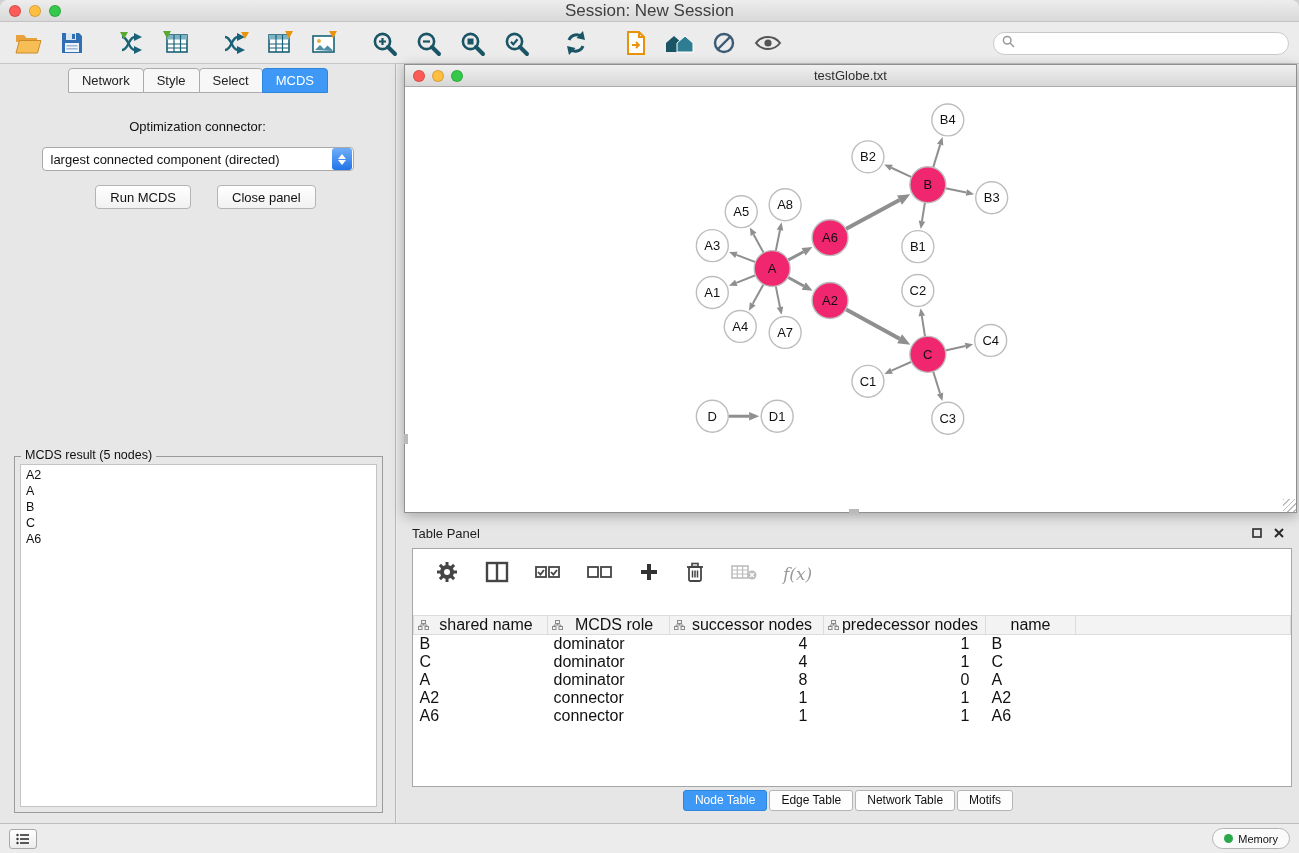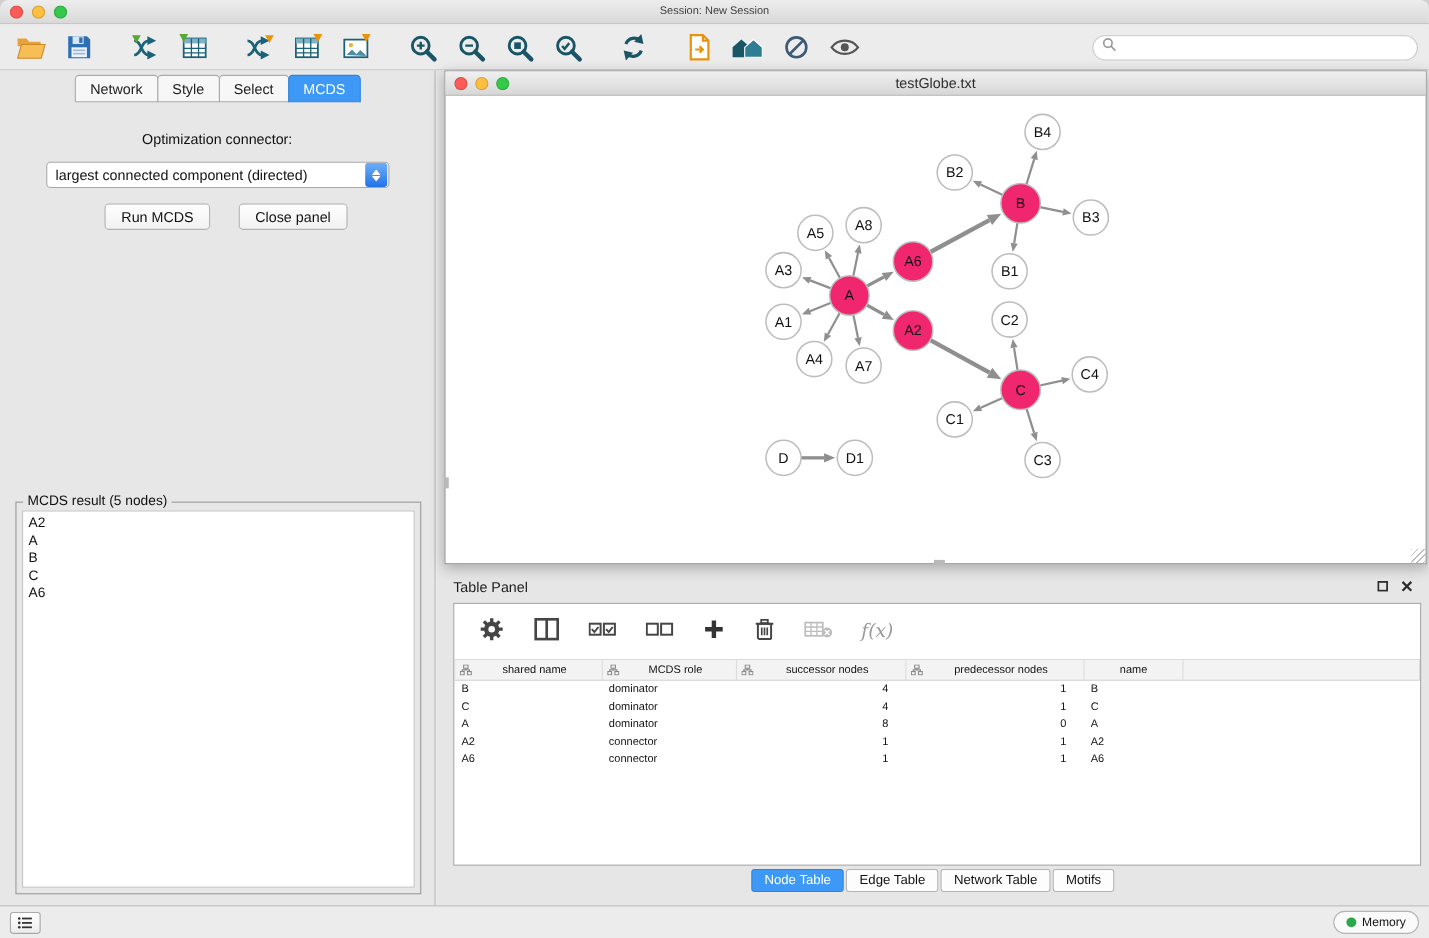--- a/index.html
+++ b/index.html
@@ -6,21 +6,21 @@
   html,body { background:#d0d0d0; }
   body { font-family:"Liberation Sans", sans-serif; }
   .app { position:relative; width:1299px; height:853px; background:#ECECEC; overflow:hidden; border-radius:8px 8px 0 0; }
 
   
   .titlebar { position:absolute; top:0; left:0; right:0; height:22px;
     background:linear-gradient(#EDEDED,#D9D9D9); border-bottom:1px solid #C3C3C3; border-radius:8px 8px 0 0; }
   .lights { position:absolute; left:9px; top:5px; display:flex; gap:8px; }
   .light { width:12px; height:12px; border-radius:50%; border:1px solid rgba(0,0,0,.15); }
   .light.red{background:#FC5B57;} .light.yellow{background:#FDBE41;} .light.green{background:#35C84A;}
-  .tb-title { text-align:center; line-height:22px; font-size:10px; color:#3f3f3f; }
+  .tb-title { text-align:center; line-height:22px; font-size:17px; color:#3f3f3f; }
 
   
   .toolbar { position:absolute; top:23px; left:0; right:0; height:41px; background:#ECECEC;
     border-bottom:1px solid #C6C6C6; display:flex; align-items:center; padding:0 10px; }
   .tb-group { display:flex; gap:8px; margin-right:24px; }
   .tbi { width:36px; height:32px; display:flex; align-items:center; justify-content:center; border-radius:4px; }
   .search { margin-left:auto; width:296px; height:23px; background:#fff; border:1px solid #C9C9C9;
     border-radius:12px; display:flex; align-items:center; padding:0 8px; gap:5px; }
   .search input { border:none; outline:none; flex:1; font-size:12px; background:transparent; color:#333; }
 
@@ -66,21 +66,21 @@
     background:repeating-linear-gradient(135deg,#bdbdbd 0 1px,transparent 1px 4px); }
 
   
   .table-panel { position:absolute; left:0; right:0; top:455px; bottom:0; }
   .tp-header { height:28px; display:flex; align-items:center; padding:0 15px; font-size:13px; color:#1c1c1c; }
   .table-block { position:absolute; left:15px; right:7px; top:29px; bottom:36px; background:#fff;
     border:1px solid #A6A6A6; display:flex; flex-direction:column; }
   .tb-toolbar { height:50px; display:flex; align-items:center; gap:26px; padding:0 22px; }
   .fx { font-family:"DejaVu Serif", serif; font-style:italic; color:#9a9a9a; font-size:17px; }
   .table-wrap { flex:1; overflow:hidden; }
-  table { width:100%; border-collapse:collapse; table-layout:fixed; font-size:10px; color:#111; }
+  table { width:100%; border-collapse:collapse; table-layout:fixed; font-size:16px; color:#111;margin-top:16px; }
   th { height:19px; background:#F3F3F3; border:1px solid #DCDCDC; font-weight:normal; padding:0 4px; }
   .th-in { display:flex; align-items:center; }
   .th-in span { flex:1; text-align:center; }
   td { height:16px; padding:0 6px; white-space:nowrap; }
   td.c2, td.c3 { text-align:right; padding-right:16px; }
   .tp-tabs { position:absolute; bottom:12px; left:0; right:0; display:flex; justify-content:center; gap:2px; }
   .tp-tab { font-size:12px; height:21px; line-height:19px; padding:0 11px; border:1px solid #B5B5B5;
     background:#FDFDFD; color:#111; border-radius:3px; }
   .tp-tab.active { background:#3D99F5; color:#fff; border-color:#2F84DC; }
 

